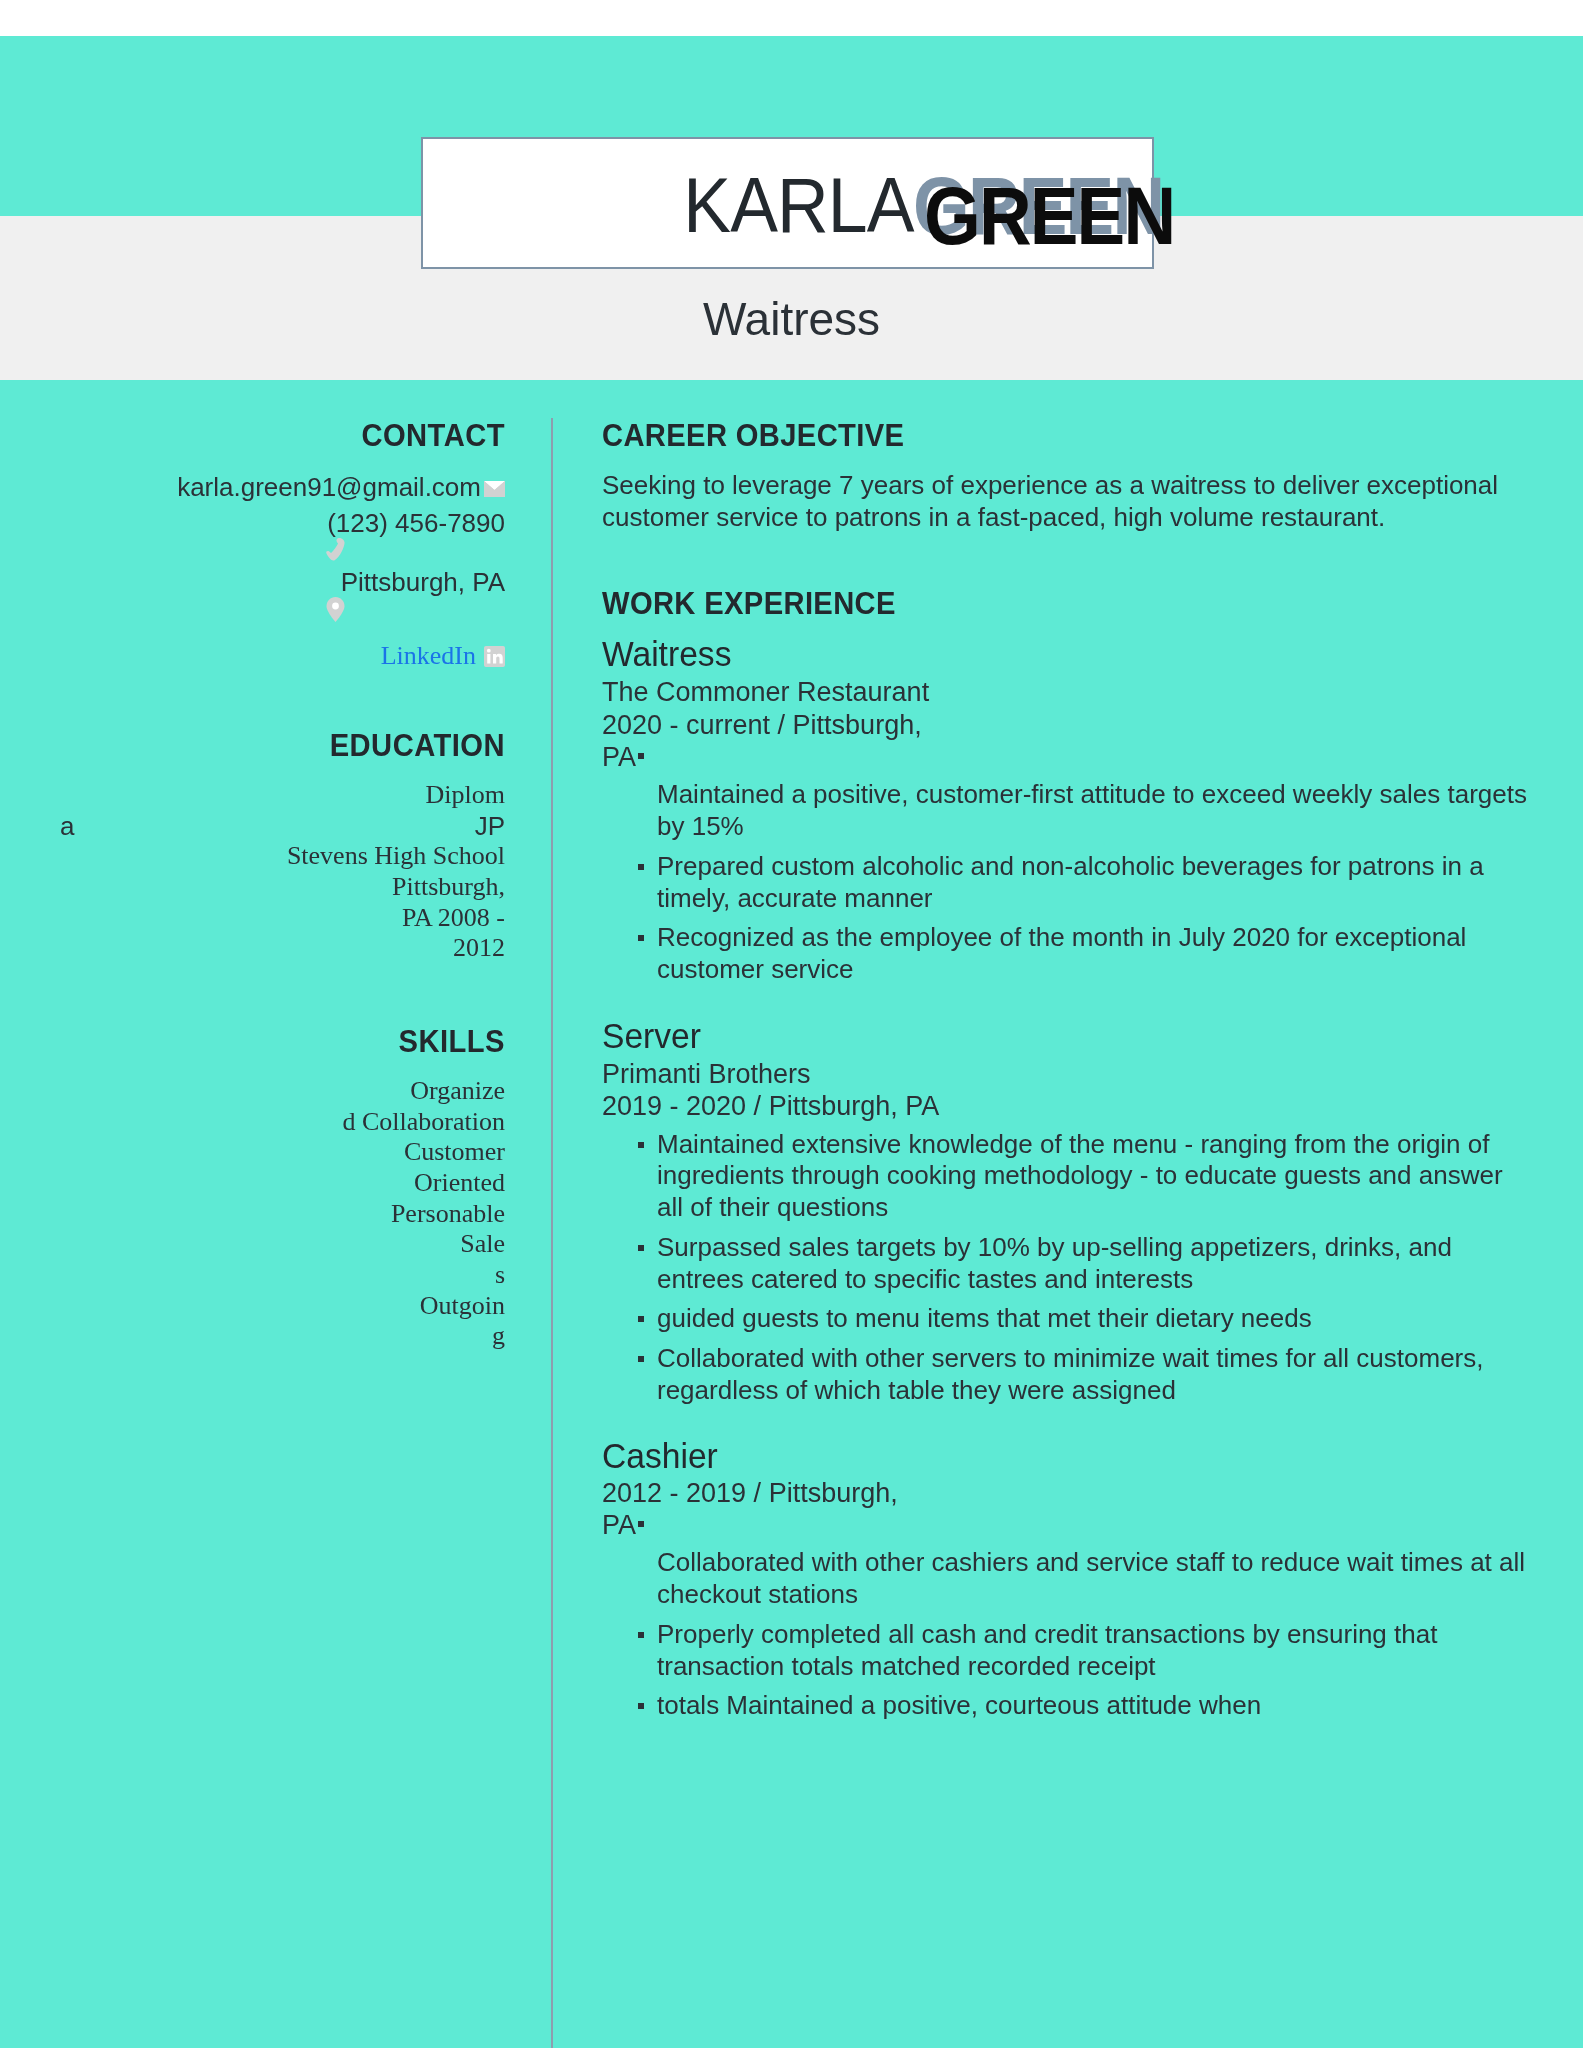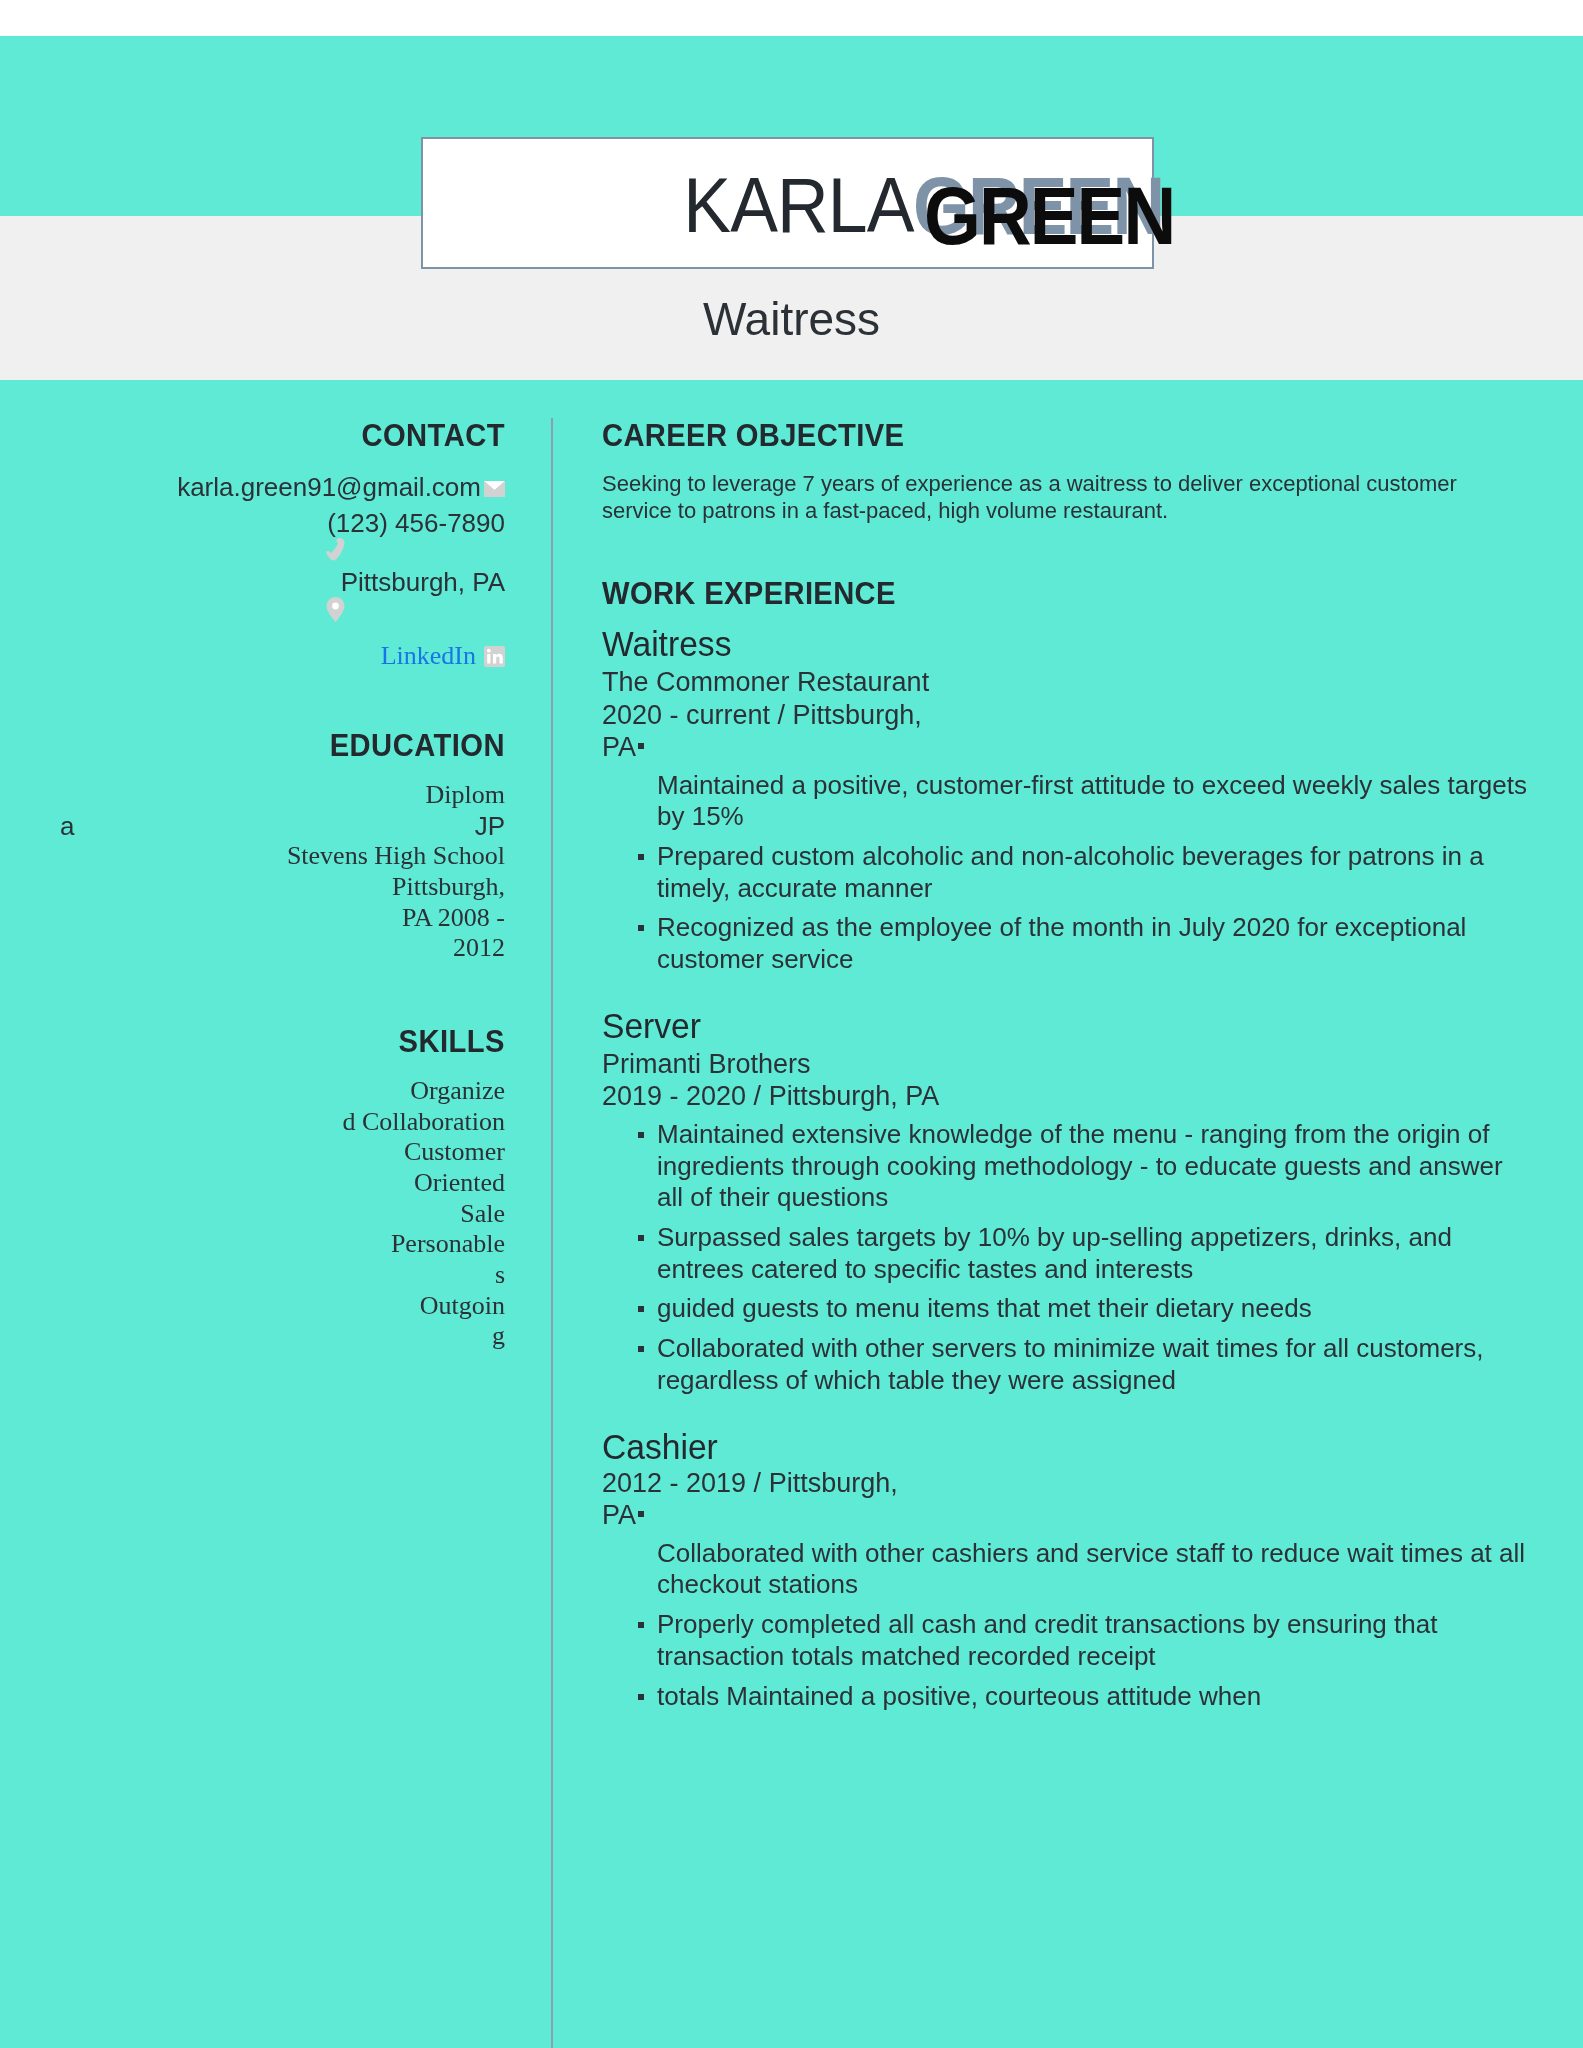--- a/index.html
+++ b/index.html
@@ -223,21 +223,21 @@
     font-size: 31px;
     font-weight: 700;
     letter-spacing: 0.4px;
     color: #23292e;
     transform: scaleX(0.94);
     transform-origin: left center;
   }
 
   .objective {
     margin-top: 16px;
-    font-size: 22px;
+    font-size: 26px;
     line-height: 1.23;
     color: #2b3137;
     width: 900px;
   }
 
   .work-head {
     margin-top: 52px;
   }
 
   .job {
@@ -391,22 +391,22 @@
       </div>
     </div>
 
     <div class="skills-block">
       <div class="side-head">SKILLS</div>
       <div class="side-body" id="skills-body">
           <span class="side-line">Organize</span>
           <span class="side-line">d Collaboration</span>
           <span class="side-line">Customer</span>
           <span class="side-line">Oriented</span>
+          <span class="side-line">Personable</span>
           <span class="side-line">Sale</span>
-          <span class="side-line">Personable</span>
           <span class="side-line">s</span>
           <span class="side-line">Outgoin</span>
           <span class="side-line">g</span>
         </div>
     </div>
 
   </div>
 
   <div class="right-col">
 

